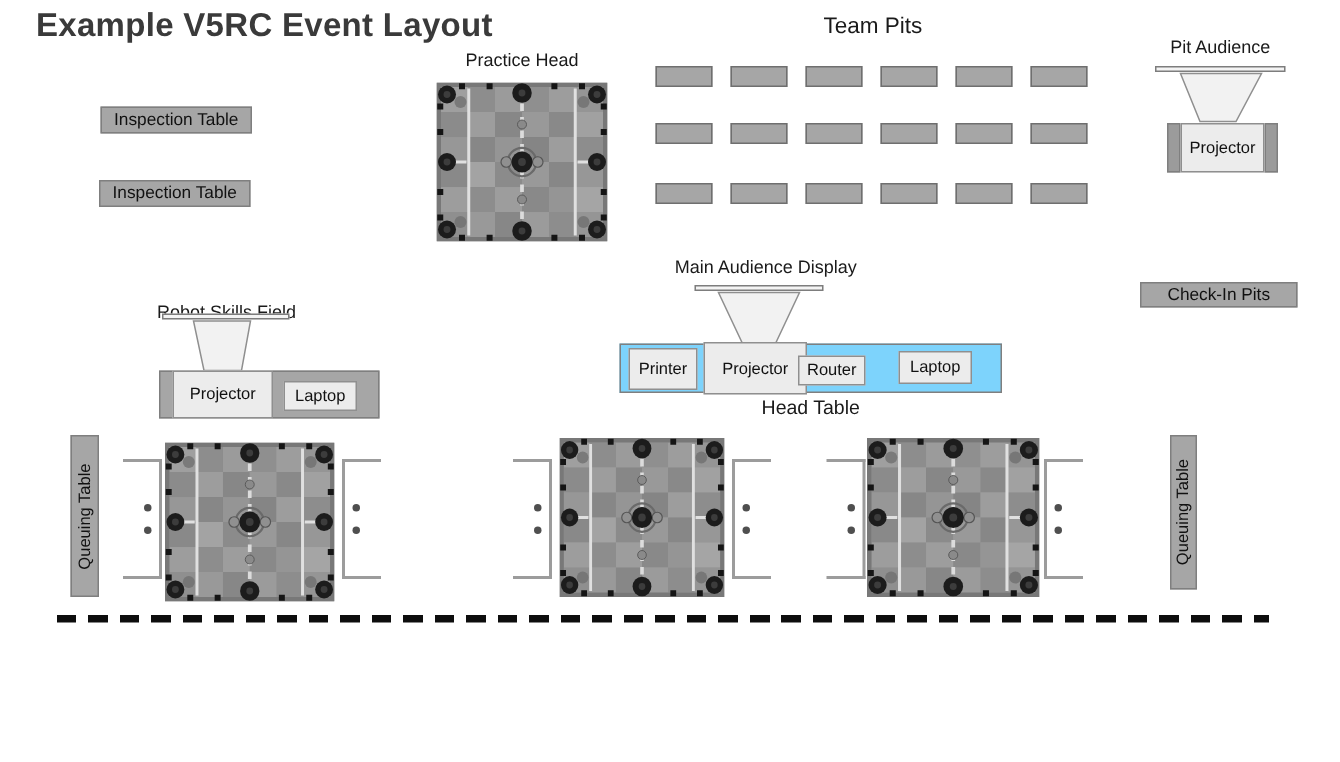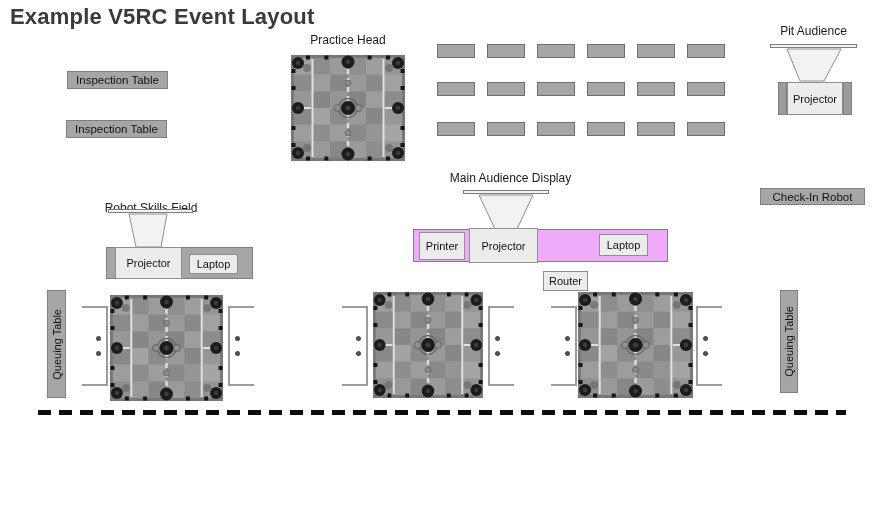--- a/index.html
+++ b/index.html
@@ -5,21 +5,21 @@
   html,body { margin:0; padding:0; }
   body {
     font-family: "Liberation Sans", sans-serif;
     background:#ffffff;
   }
   .canvas {
     position:relative; width:893px; height:508px; background:#fff; overflow:hidden;
   }
   .abs { position:absolute; }
   .title {
-    position:absolute; left:10px; top:4px; margin:0;
+    position:absolute; left:24px; top:4px; margin:0;
     font-size:22px; font-weight:bold; color:var(--title-color,#3a3a3a);
     letter-spacing:0.2px;
   }
   .lbl {
     position:absolute; font-size:12px; color:#1a1a1a; text-align:center; white-space:nowrap;
   }
   .lbl.big { font-size:15px; }
   .gray-table {
     position:absolute; background:var(--table-fill,#a6a6a6);
     border:1px solid var(--table-border,#7f7f7f);
@@ -163,20 +163,21 @@
         <circle cx="107" cy="53" r="6" fill="#1c1c1c"></circle>
         <circle cx="107" cy="53" r="2.3" fill="#3c3c3c"></circle>
         <circle cx="57" cy="53" r="9.5" fill="none" stroke="#6a6a6a" stroke-width="1.5"></circle>
         <circle cx="46.5" cy="53" r="3.5" fill="#909090" stroke="#555" stroke-width="0.8"></circle>
         <circle cx="67.5" cy="53" r="3.5" fill="#909090" stroke="#555" stroke-width="0.8"></circle>
         <circle cx="57" cy="53" r="7" fill="#1c1c1c"></circle>
         <circle cx="57" cy="53" r="2.6" fill="#3c3c3c"></circle>
       </svg>
     </div>
 
+  <div class="lbl big" style="left:437px;top:9px;width:290px;">Team Pits</div>
   <div class="abs" id="pits" style="left:437px;top:44px;width:290px;height:92px;">
       <div class="pit" style="left: 0px; top: 0px;"></div>
       <div class="pit" style="left: 50px; top: 0px;"></div>
       <div class="pit" style="left: 100px; top: 0px;"></div>
       <div class="pit" style="left: 150px; top: 0px;"></div>
       <div class="pit" style="left: 200px; top: 0px;"></div>
       <div class="pit" style="left: 250px; top: 0px;"></div>
       <div class="pit" style="left: 0px; top: 38px;"></div>
       <div class="pit" style="left: 50px; top: 38px;"></div>
       <div class="pit" style="left: 100px; top: 38px;"></div>
@@ -213,28 +214,29 @@
   <div class="gray-table" style="left:106px;top:247px;width:147px;height:32px;">
     <div class="equip" style="left:8px;top:-1px;width:67px;height:32px;">Projector</div>
     <div class="equip" style="left:82px;top:6px;width:49px;height:20px;">Laptop</div>
   </div>
 
   <div class="lbl" style="left:448px;top:171px;width:125px;">Main Audience Display</div>
   <div class="screen" style="left:463px;top:190px;width:86px;"></div>
   <svg class="cone" style="left:478px;top:194px;" width="56" height="36">
     <polygon points="1,1 55,1 39,35 17,35" fill="#f2f2f2" stroke="#8f8f8f" stroke-width="1"></polygon>
   </svg>
-  <div class="gray-table" style="left:413px;top:229px;width:255px;height:33px;background:#f0abfc;">
+  <div class="gray-table" style="left:413px;top:229px;width:255px;height:33px;background:#7dd3fc;">
     <div class="equip" style="left:5px;top:2px;width:46px;height:28px;">Printer</div>
     <div class="equip" style="left:55px;top:-2px;width:69px;height:35px;">Projector</div>
-    <div class="equip" style="left:129px;top:7px;width:45px;height:20px;margin-top:34px;">Router</div>
+    <div class="equip" style="left:118px;top:7px;width:45px;height:20px;">Router</div>
     <div class="equip" style="left:185px;top:4px;width:49px;height:22px;">Laptop</div>
   </div>
-
-  <div class="gray-table" style="left:760px;top:188px;width:105px;height:17px;">Check-In Robot</div>
+  <div class="lbl" style="left:413px;top:264px;width:255px;font-size:13px;">Head Table</div>
+
+  <div class="gray-table" style="left:760px;top:188px;width:105px;height:17px;">Check-In Pits</div>
 
   <div class="gray-table" style="left:47px;top:290px;width:19px;height:108px;">
     <span class="queue">Queuing Table</span>
   </div>
   <div class="gray-table" style="left:780px;top:290px;width:18px;height:103px;">
     <span class="queue">Queuing Table</span>
   </div>
 
   <div class="bracket b-left" style="left:82px;top:306px;">
     <span class="dot d1"></span>

